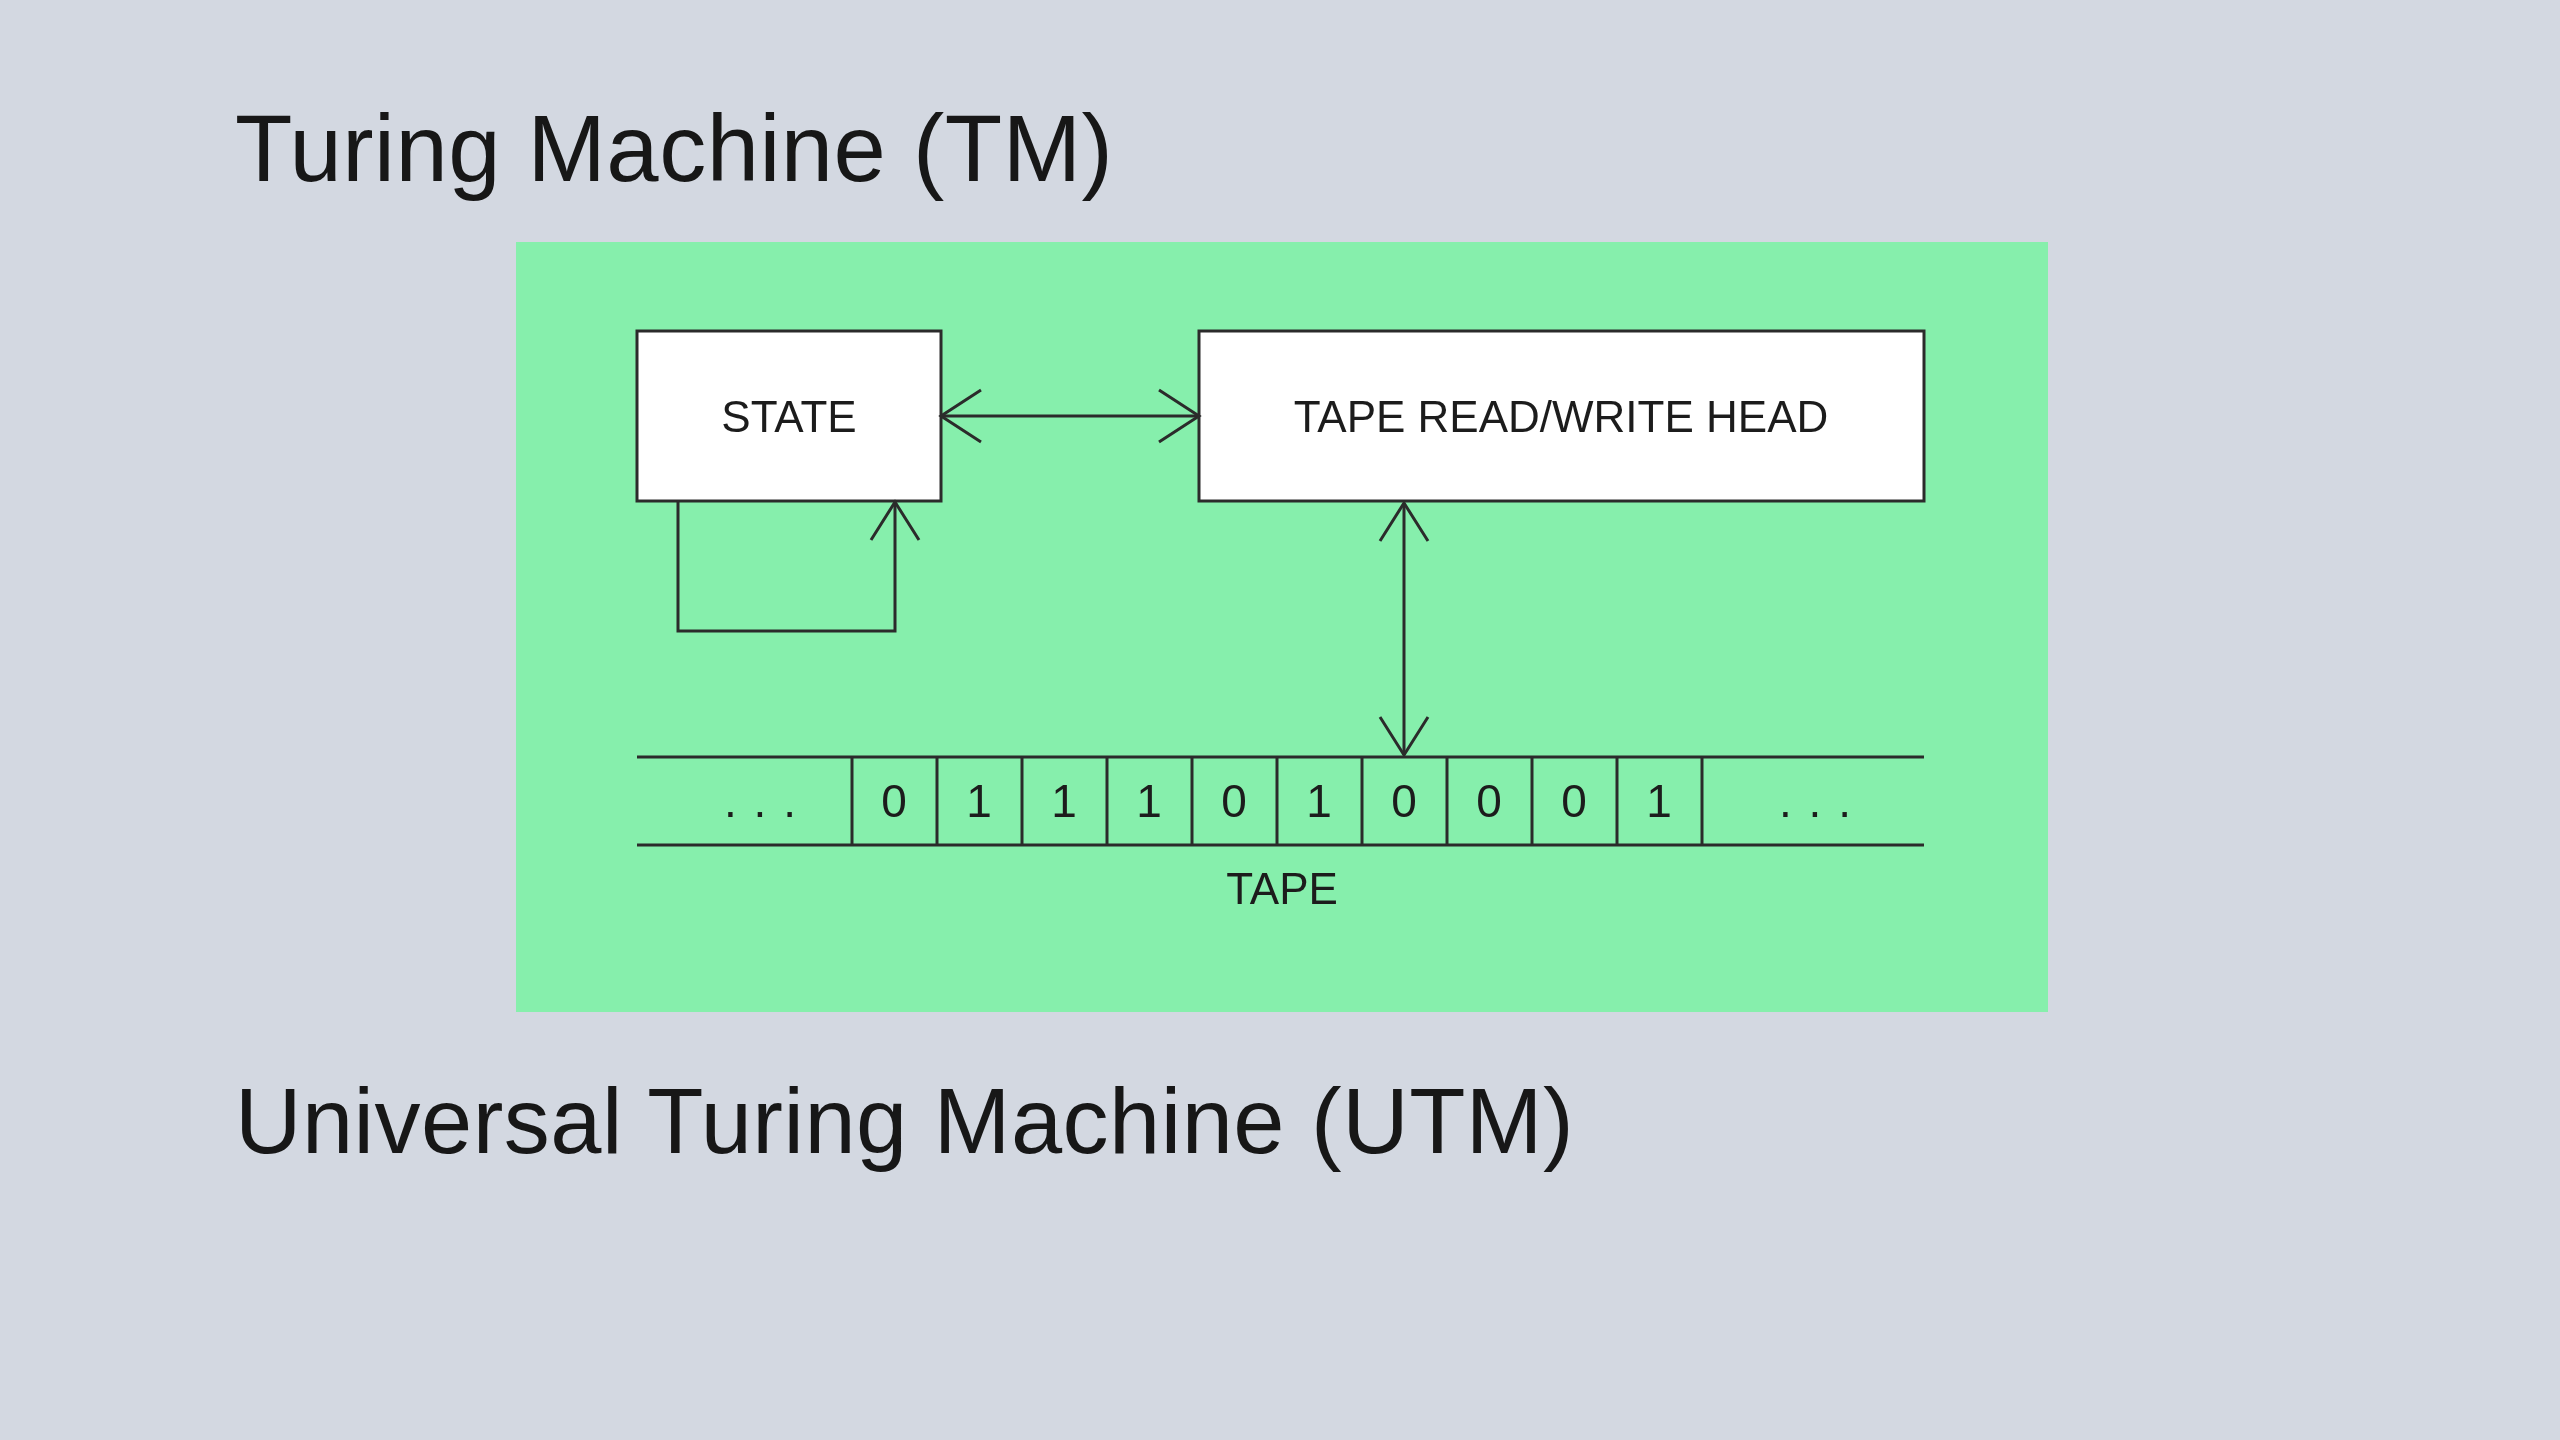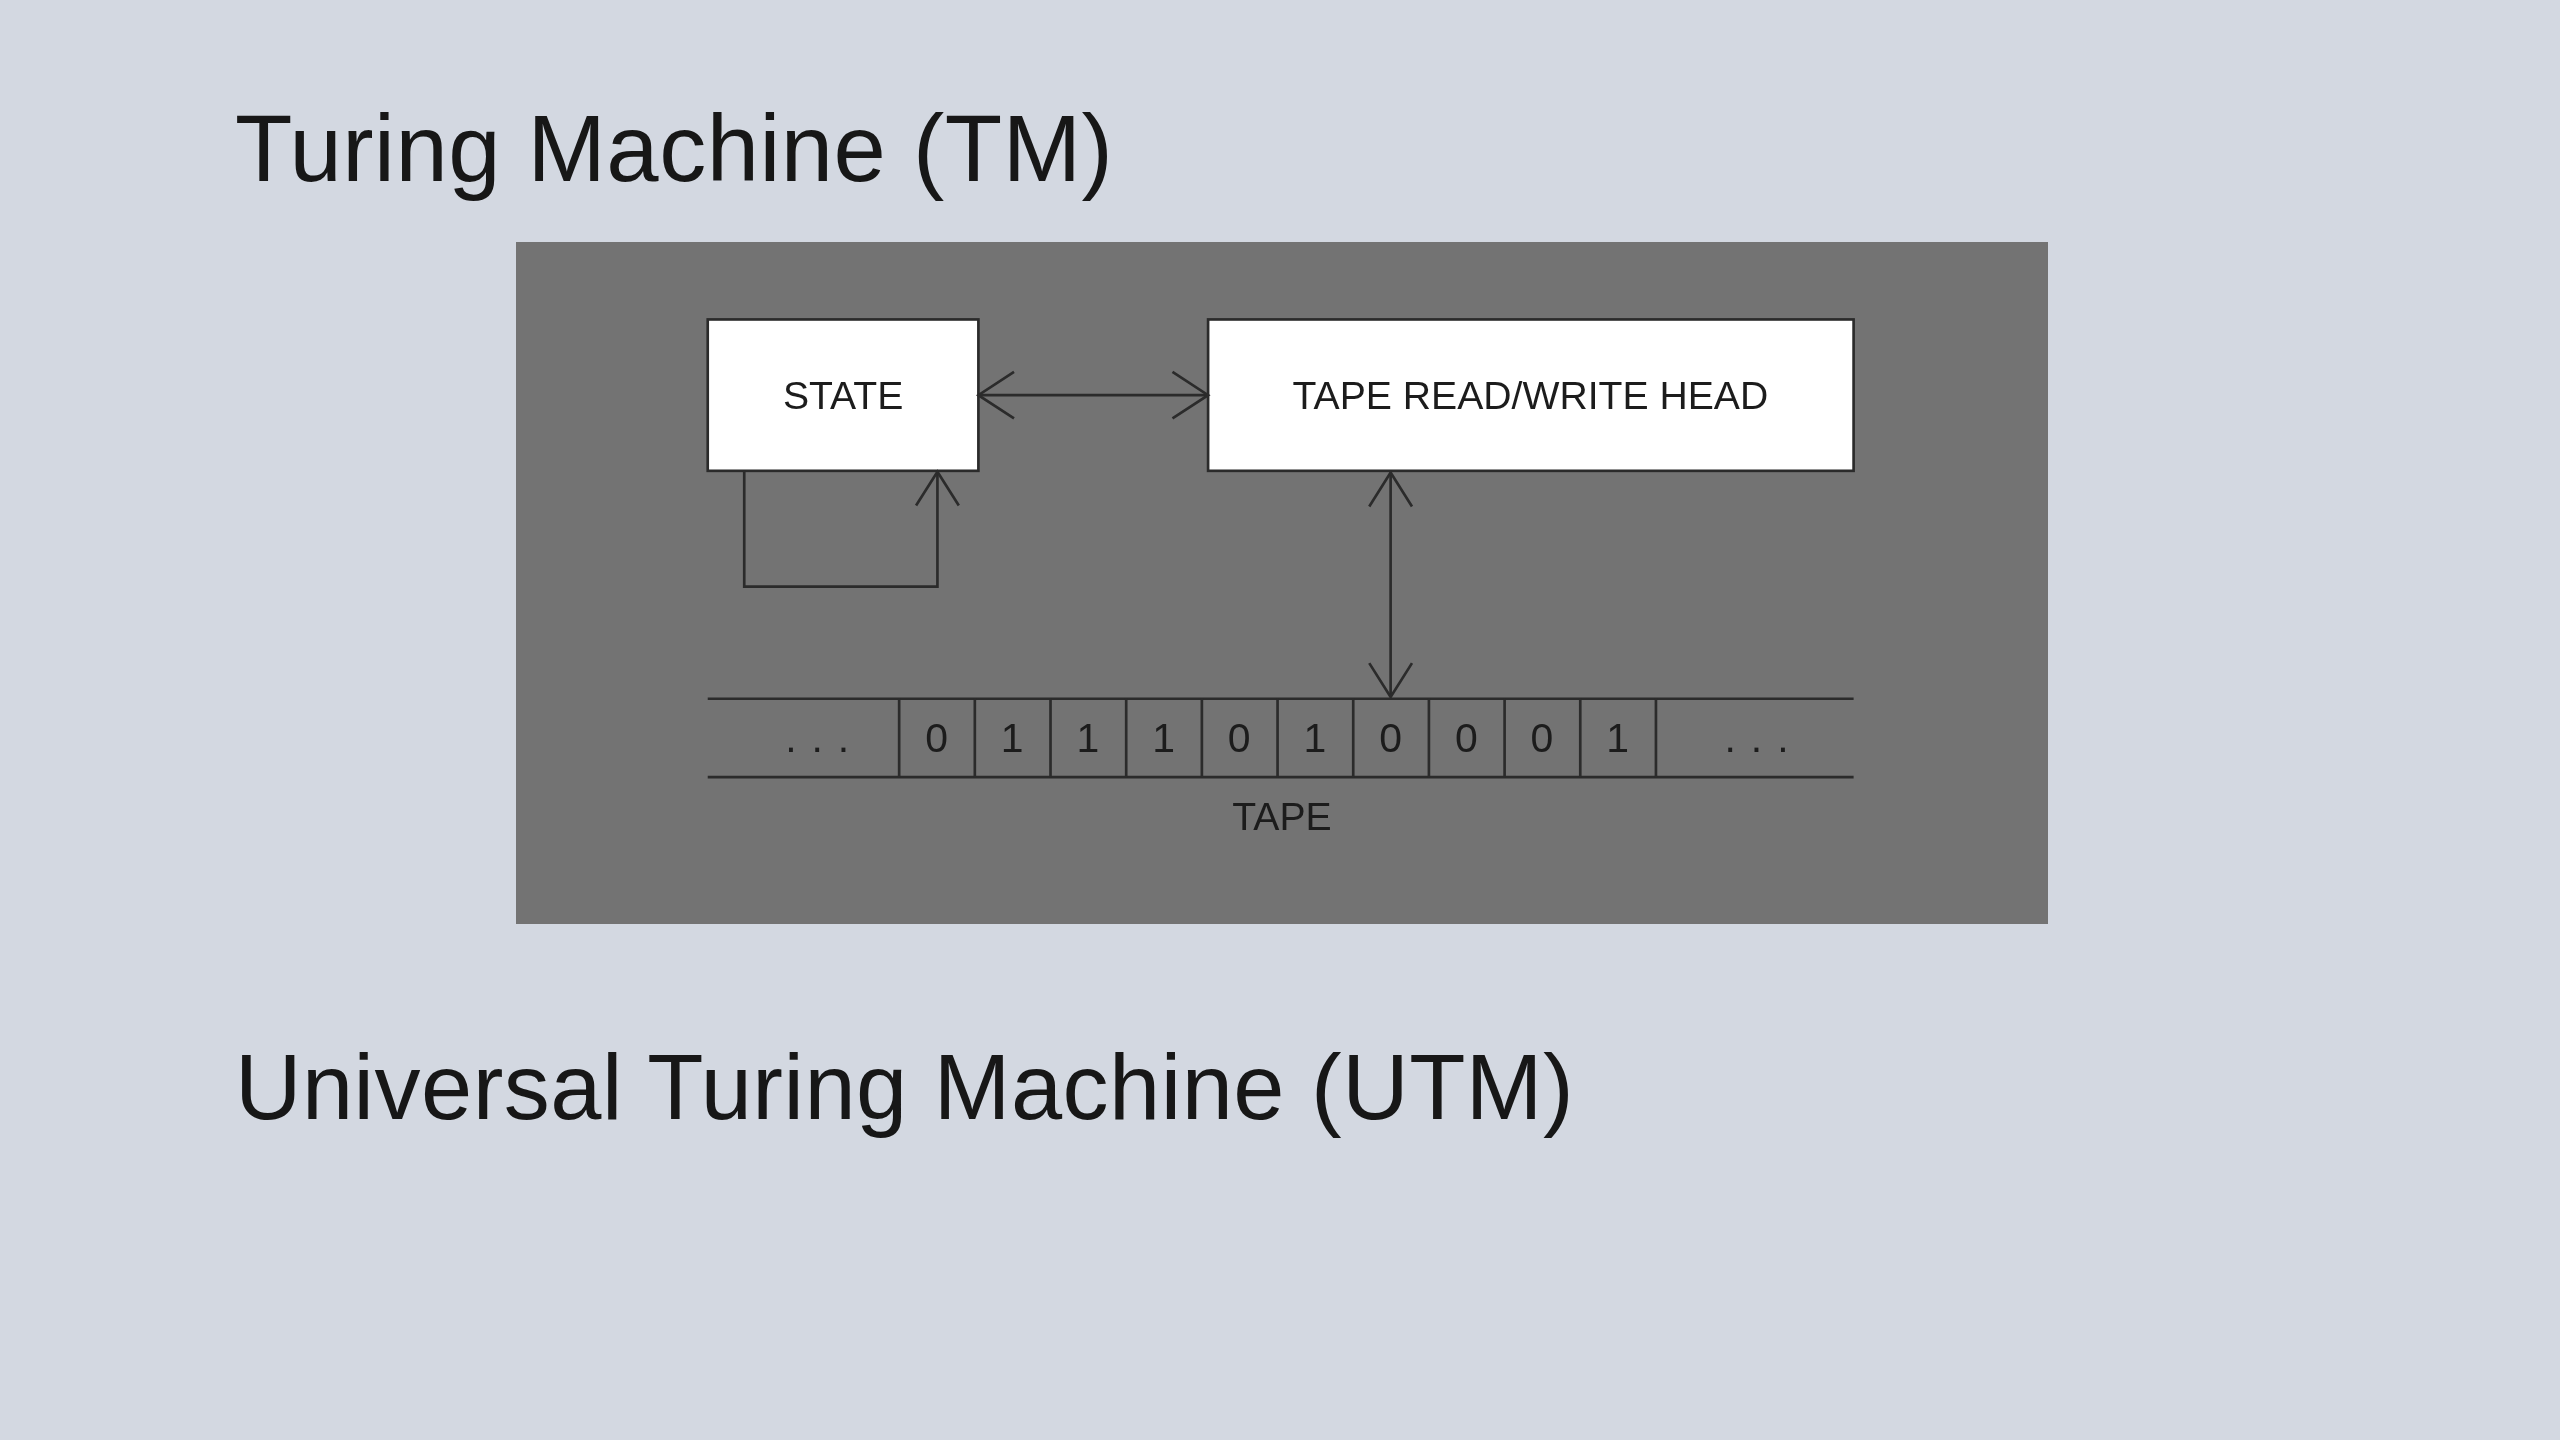--- a/index.html
+++ b/index.html
@@ -20,28 +20,28 @@
     font-size: 94px;
     font-weight: 400;
     letter-spacing: 0.5px;
     white-space: nowrap;
   }
   .panel {
     position: absolute;
     left: 516px;
     top: 242px;
     width: 1532px;
-    height: 682px;
-    background: #737373;
+    height: 770px;
+    background: #86efac;
   }
   .panel svg { display: block; width: 100%; height: 100%; }
   .utm-heading {
     position: absolute;
     left: 235px;
-    top: 1035px;
+    top: 1069px;
     font-size: 92px;
     font-weight: 400;
     letter-spacing: 0.5px;
     white-space: nowrap;
   }
   .utm-subtitle {
     position: absolute;
     left: 235px;
     top: 1180px;
     font-size: 70px;

